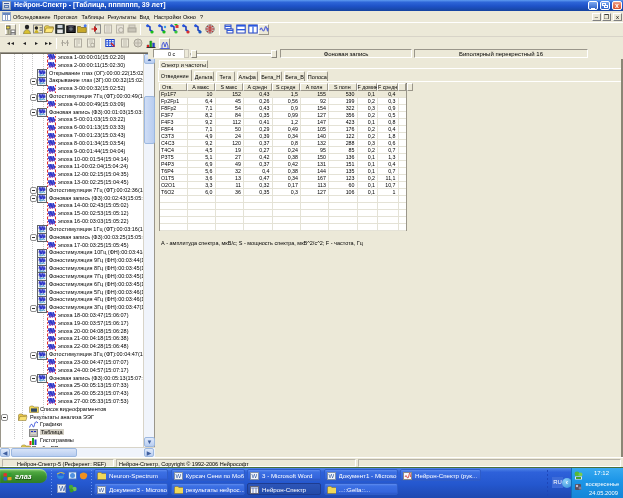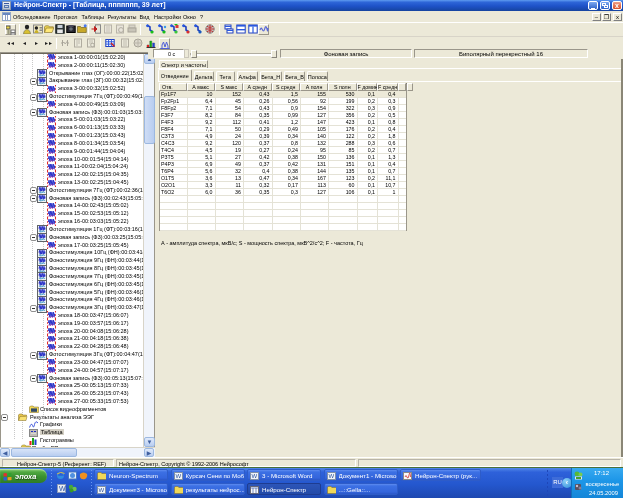--- a/index.html
+++ b/index.html
@@ -862,21 +862,21 @@
 
 <div class="ab" style="left:0;top:468px;width:623px;height:30px;background:linear-gradient(180deg,#5287E8 0%,#2E61DA 14%,#2457CE 55%,#1E48B0 100%);">
 
 <div class="ab" style="left:0;top:1px;width:47px;height:14px;background:linear-gradient(180deg,#8CCE7A 0%,#4FA840 22%,#3A9030 55%,#2E7D26 100%);border-radius:0 7px 7px 0;box-shadow:inset 0 1px 1px rgba(220,255,200,.55);">
  <svg class="ab" style="left:3px;top:2.5px;" width="9" height="9" viewBox="0 0 9 9">
   <path d="M0.5 1.5Q2 .5 4 1.5v3Q2 4 .5 4.5z" fill="#e03030"></path>
         <path d="M4.6 1.5Q6.5.5 8.5 1.3v3Q6.5 4 4.6 4.5z" fill="#30a030"></path>
   <path d="M0.5 5.2Q2 4.8 4 5.2v3Q2 8.8 .5 8.2z" fill="#3060d0"></path>
         <path d="M4.6 5.2Q6.5 4.8 8.5 5v3Q6.5 8.6 4.6 8.2z" fill="#e0a020"></path>
  </svg>
- <div class="ab txt" style="left:15px;top:2.5px;font-size:7.5px;font-weight:bold;font-style:italic;color:#fff;text-shadow:0.5px 0.8px 0.8px rgba(20,60,10,.8);">эпоха</div>
+ <div class="ab txt" style="left:15px;top:2.5px;font-size:7.5px;font-weight:bold;font-style:italic;color:#fff;text-shadow:0.5px 0.8px 0.8px rgba(20,60,10,.8);">глаз</div>
 </div>
 
 <div class="ab" style="left:51px;top:2px;width:1px;height:26px;background-image:linear-gradient(#6A96F0 1px,transparent 1px);background-size:1px 3px;"></div>
 <svg class="ab" style="left:56px;top:3px;" width="9" height="9">
       <path d="M4.5 1A3.5 3.5 0 1 0 8 4.8H2.2a2.5 2.5 0 0 1 5-0.6h1A3.5 3.5 0 0 0 4.5 1z" fill="#2E8CE0"></path>
       <path d="M1 3Q4.5 0.2 8.6 2.4" stroke="#F0C030" stroke-width=".9" fill="none"></path>
     </svg>
 <svg class="ab" style="left:68px;top:3px;" width="9" height="9">
       <rect x="0.5" y="1" width="8" height="7" fill="#e8f0f8" stroke="#4878c0"></rect>
       <circle cx="4.5" cy="4.5" r="2.5" fill="#5090e0"></circle>

